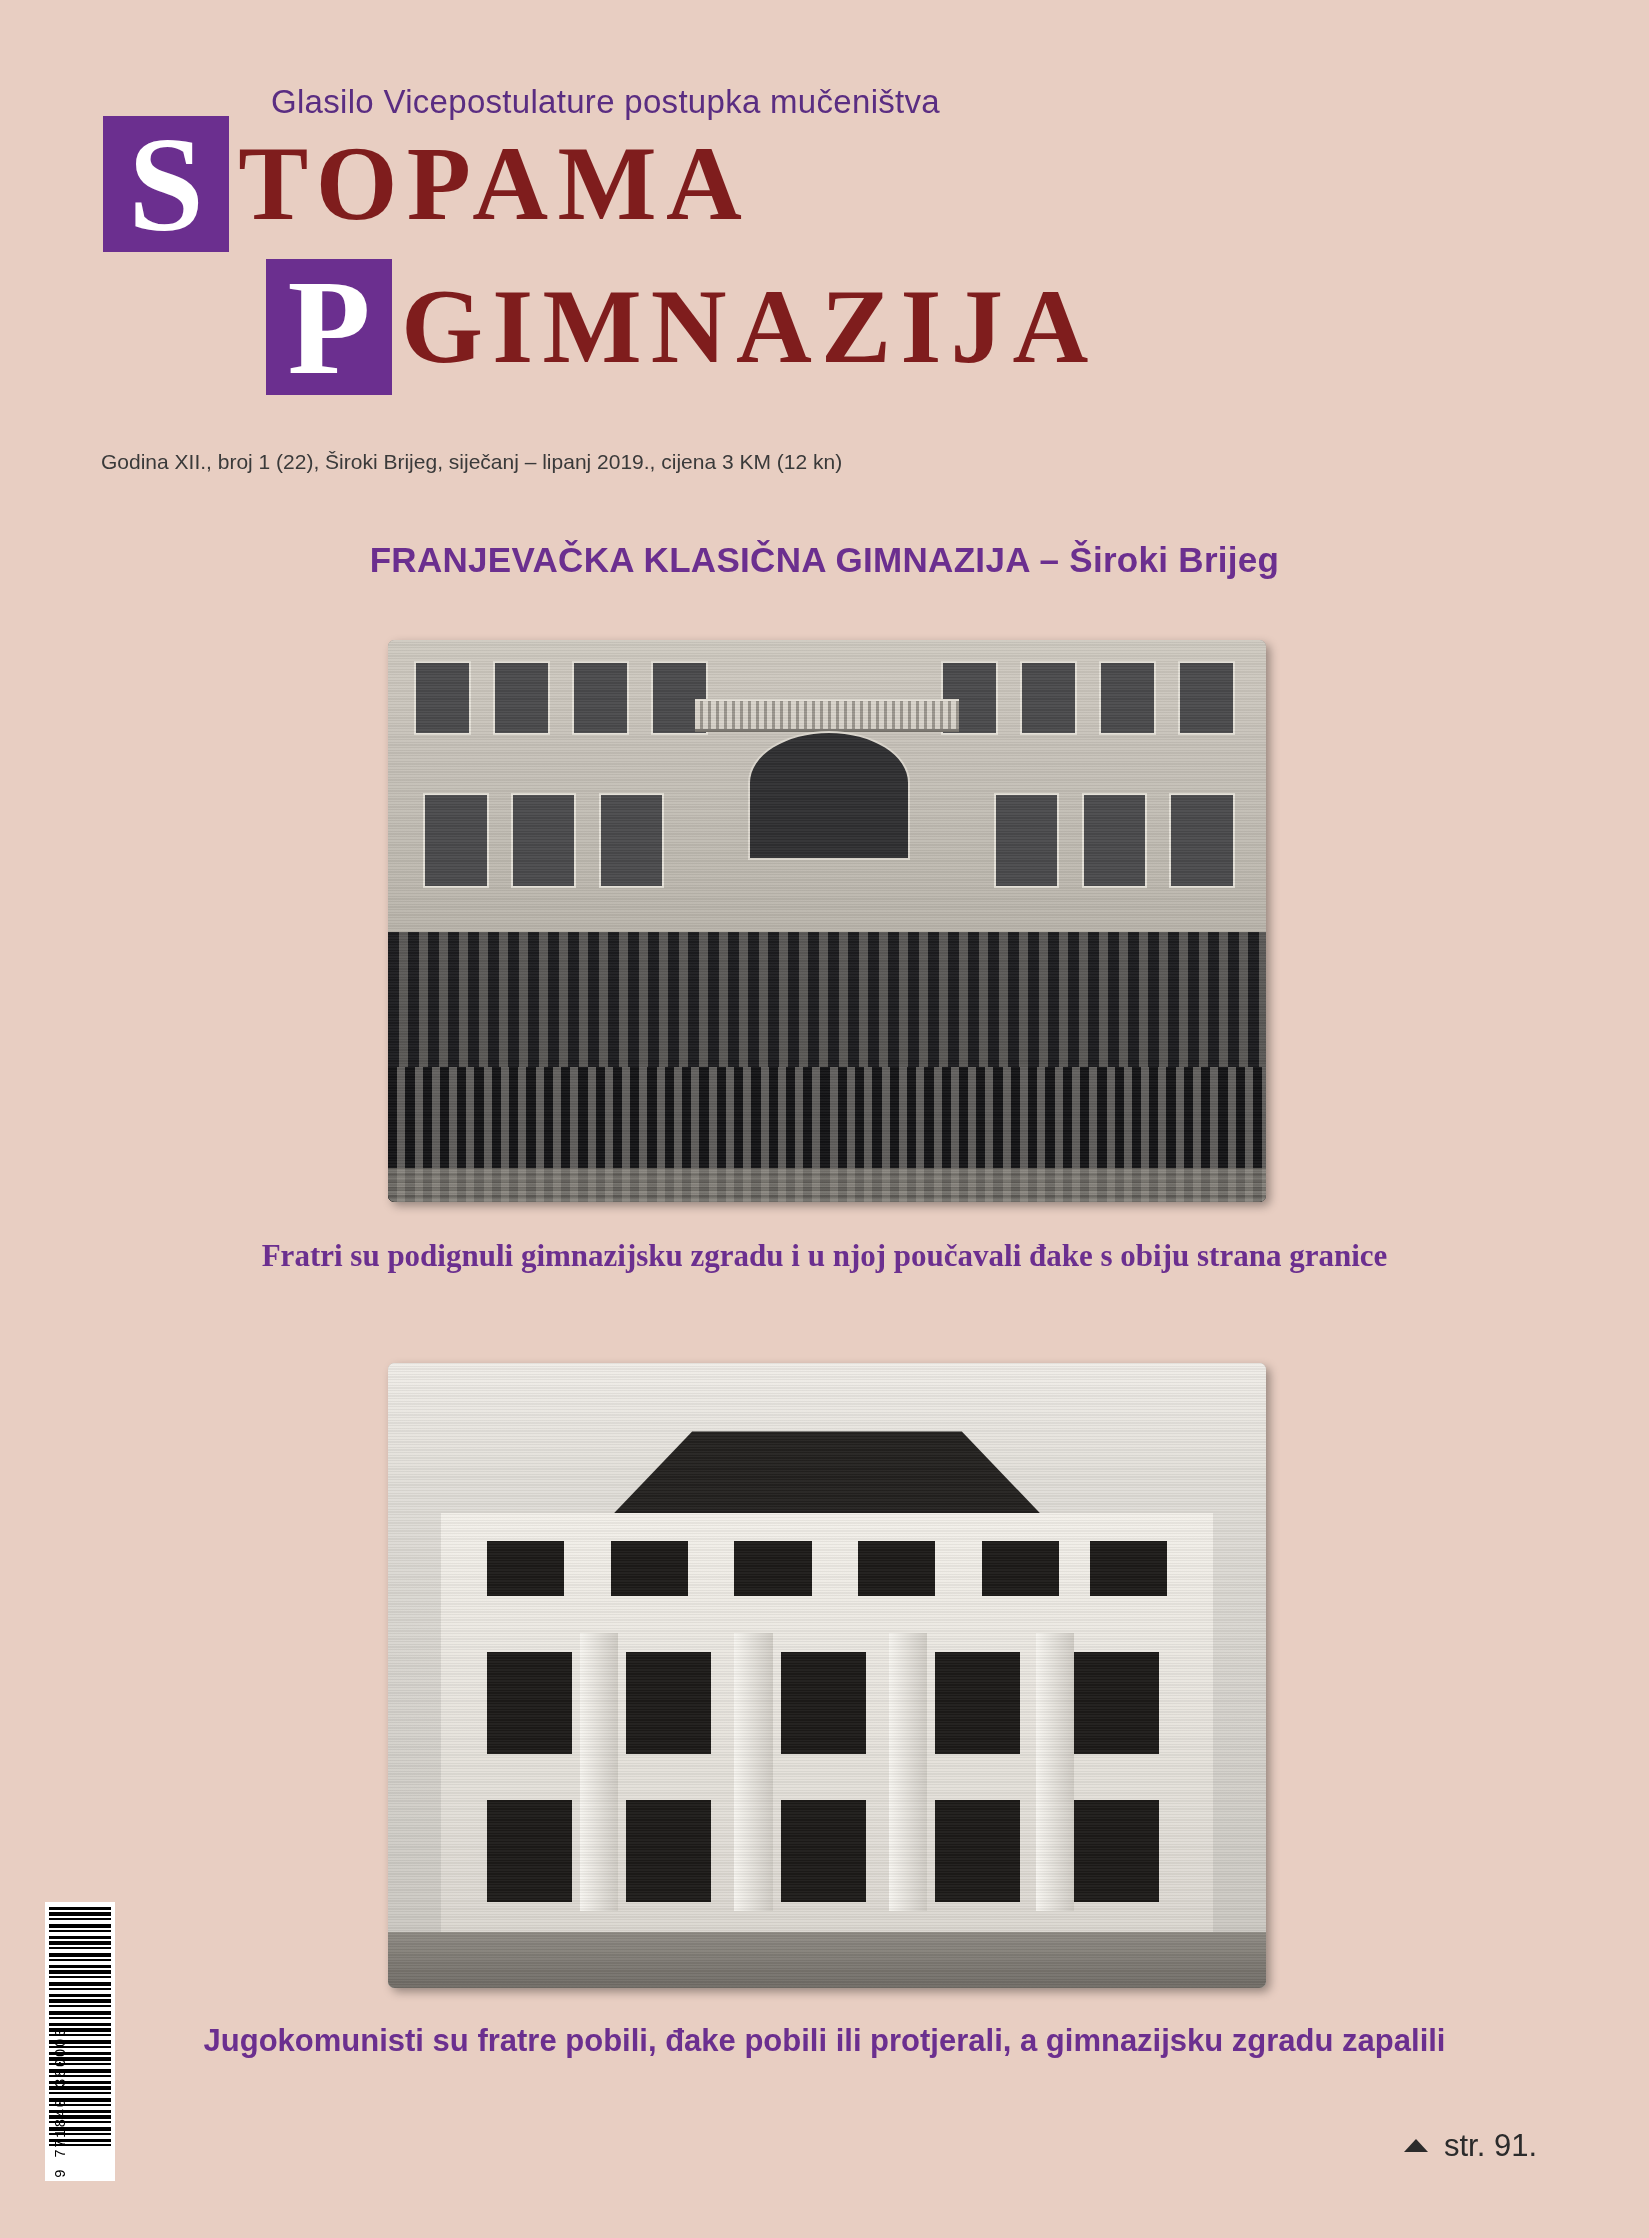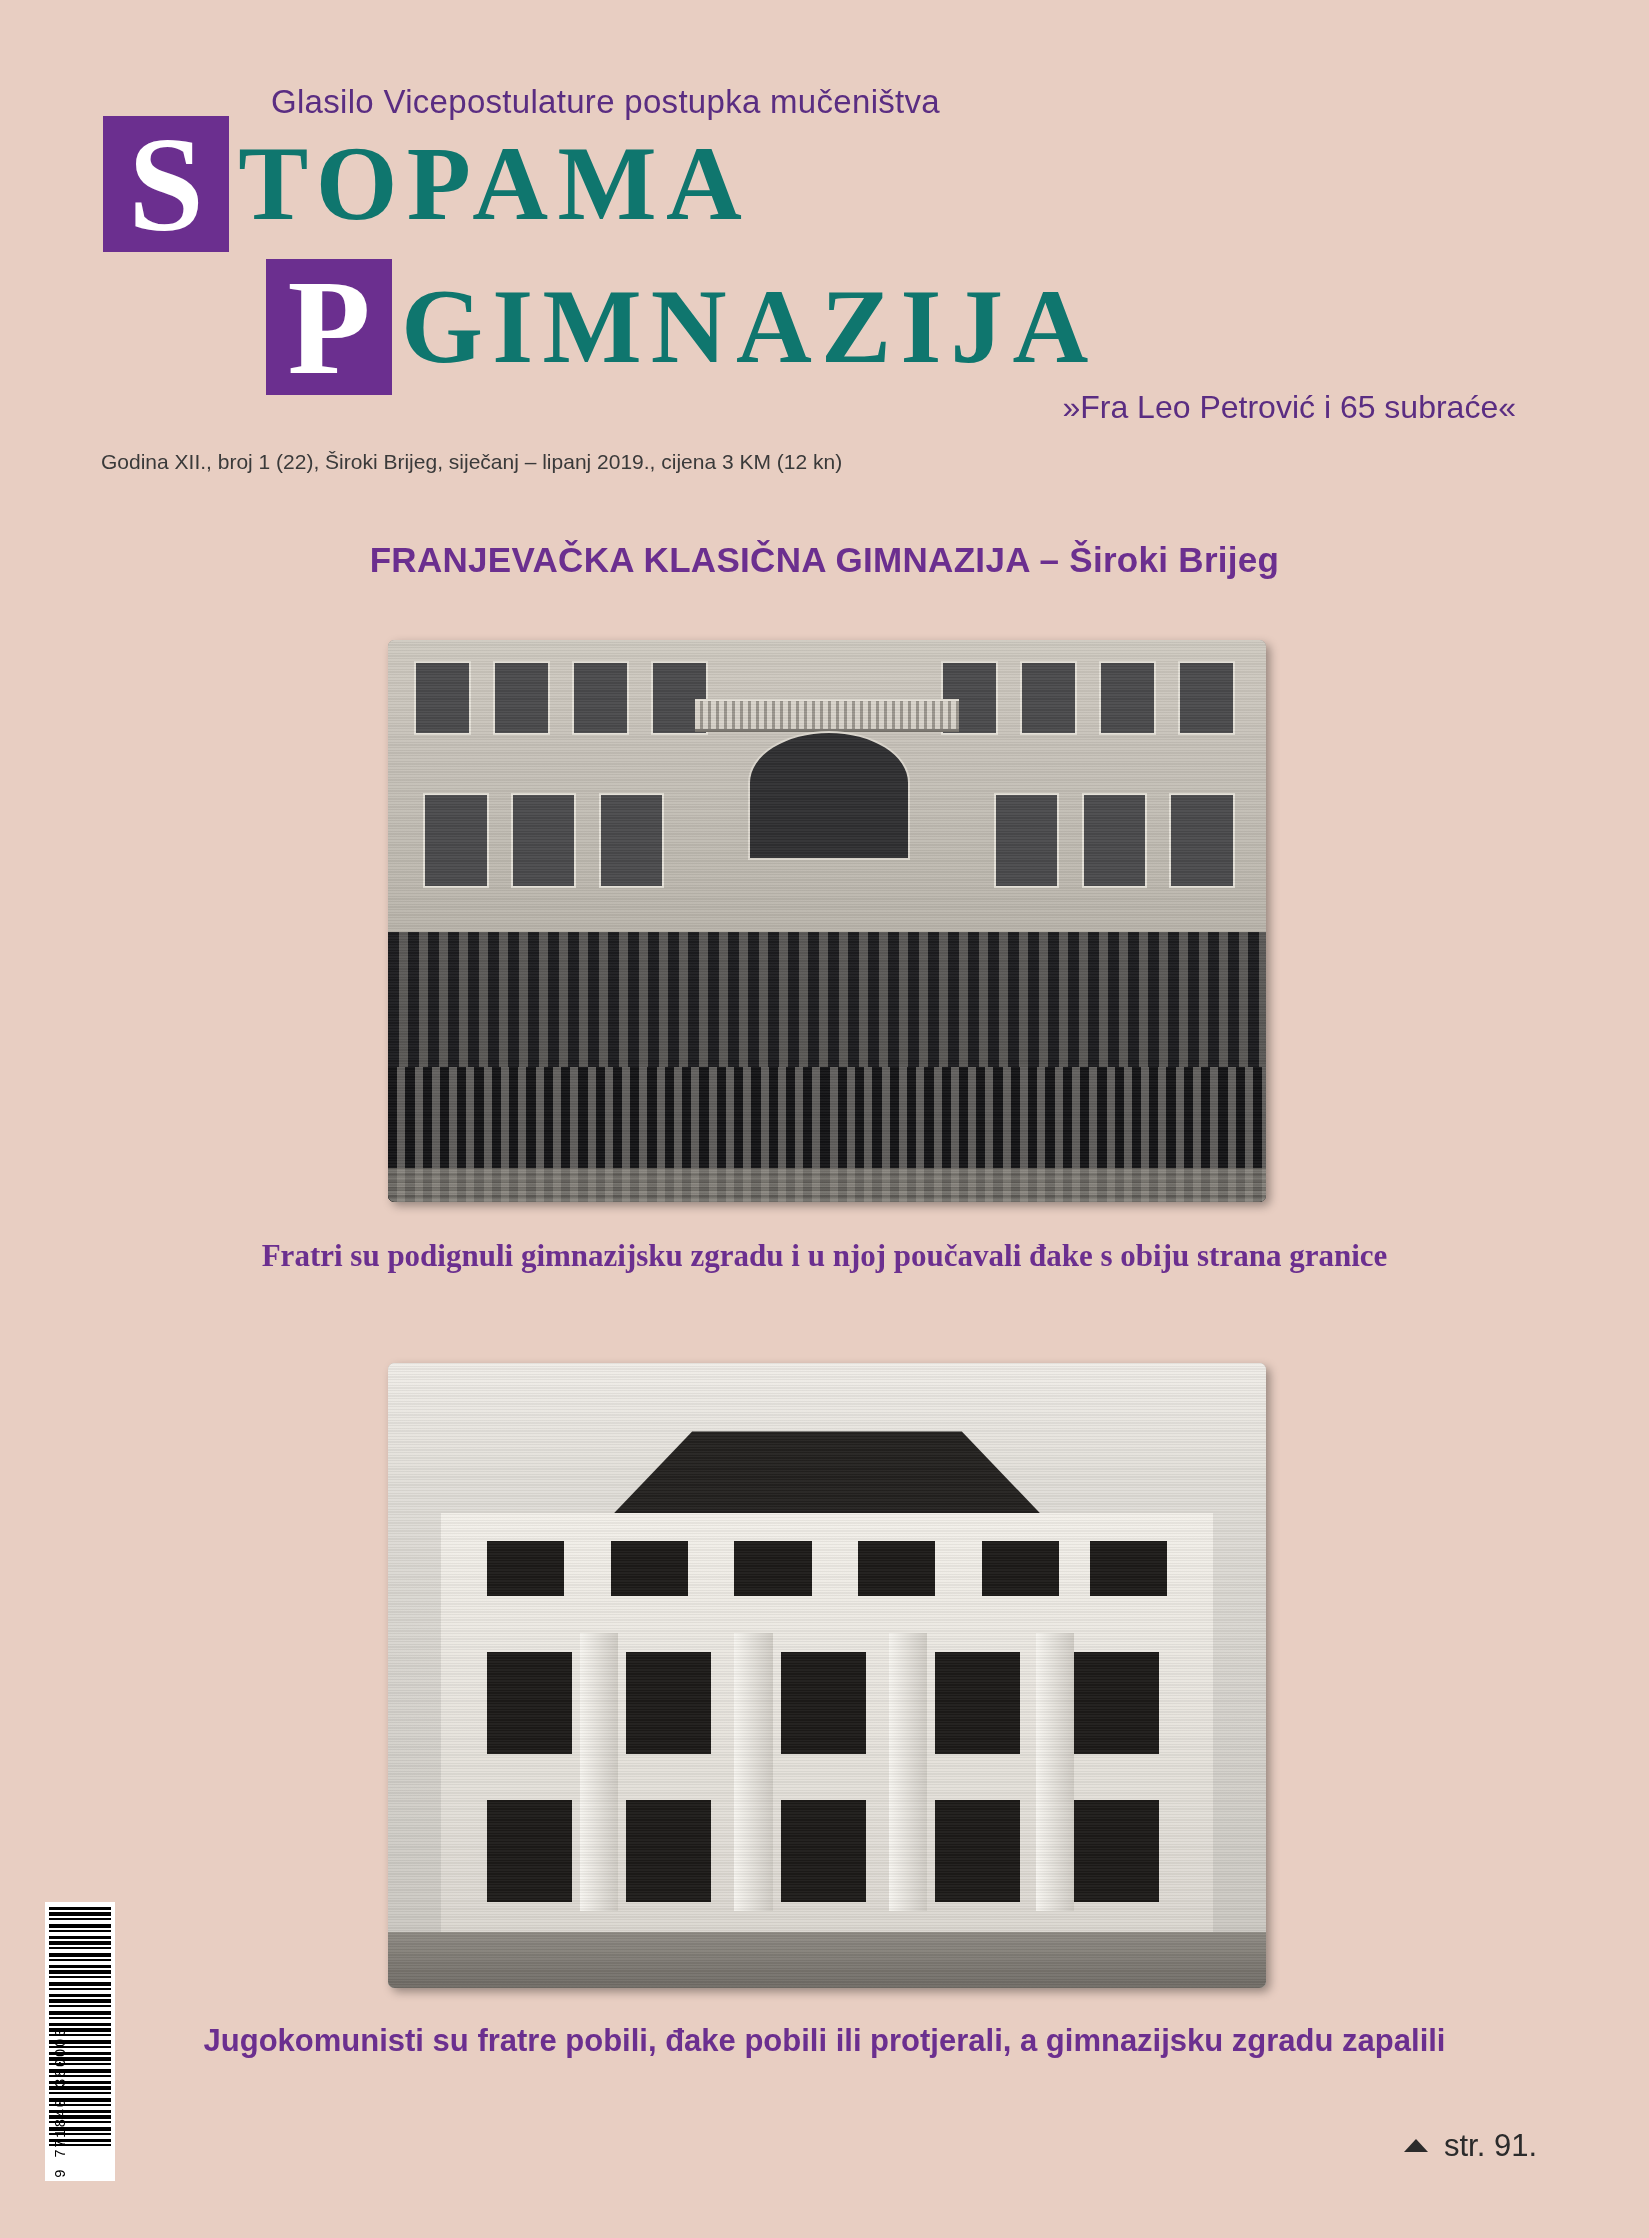--- a/index.html
+++ b/index.html
@@ -66,21 +66,21 @@
     text-align: center;
     color: #ffffff;
     font-size: 136px;
     font-weight: bold;
     font-family: "Liberation Serif", serif;
     line-height: 1;
   }
   .word-rest {
     display: inline-block;
     vertical-align: top;
-    color: #0f766e;
+    color: #7f1d1d;
     font-size: 105px;
     font-weight: bold;
     font-family: "Liberation Serif", serif;
     letter-spacing: 9.3px;
     line-height: 136px;
     margin-left: 9.3px;
   }
 
   .subtitle {
     position: absolute;
@@ -322,21 +322,20 @@
       <span>S</span>
     </span><span class="word-rest">TOPAMA</span>
   </div>
 
   <div class="logo-line2">
     <span class="cap-box">
       <span>P</span>
     </span><span class="word-rest">GIMNAZIJA</span>
   </div>
 
-  <div class="subtitle">»Fra Leo Petrović i 65 subraće«</div>
 
   <div class="issue-line">Godina XII., broj 1 (22), Široki Brijeg, siječanj – lipanj 2019., cijena 3 KM (12 kn)</div>
 </div>
 
 <div class="headline">FRANJEVAČKA KLASIČNA GIMNAZIJA – Široki Brijeg</div>
 
 <div class="photo photo-1">
   <div class="p1-bg"></div>
   <div class="p1-facade">
     <div class="p1-win" style="left:3%;  top:6%;  width:6%;  height:20%;"></div>

